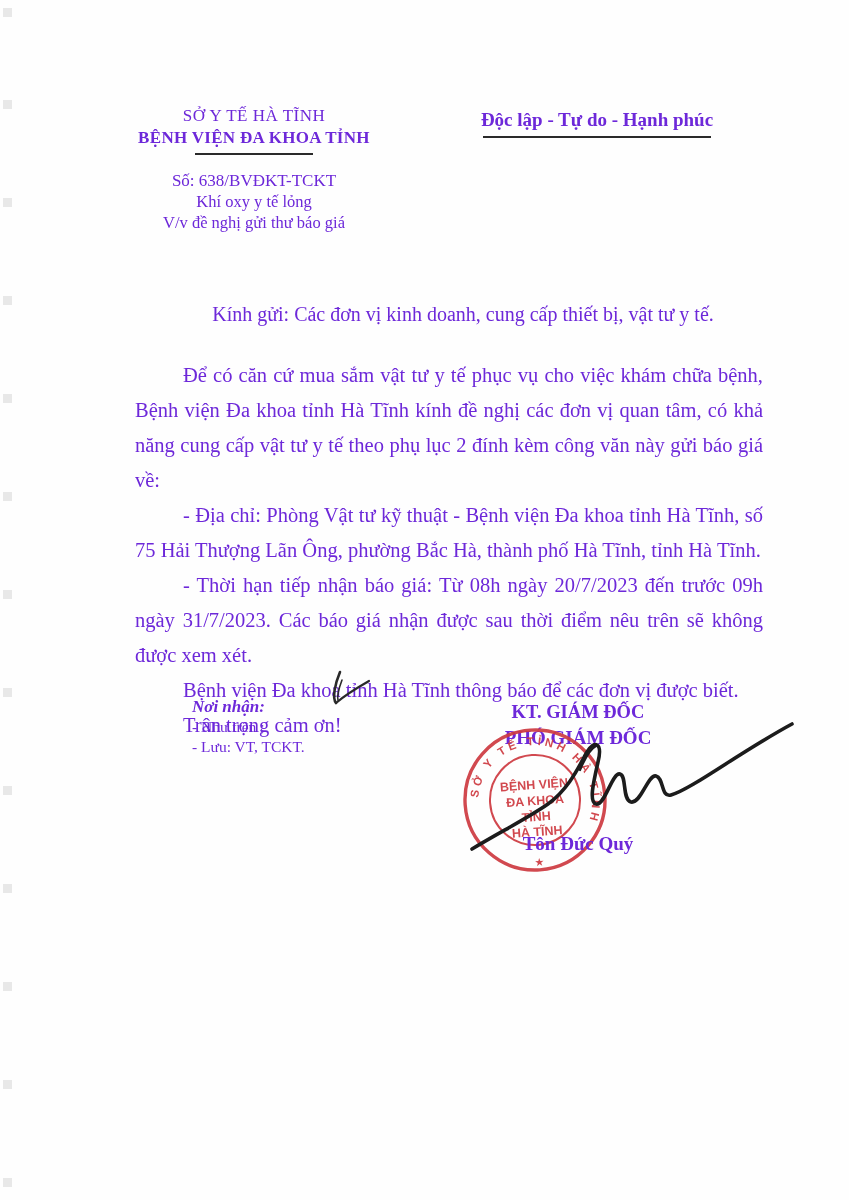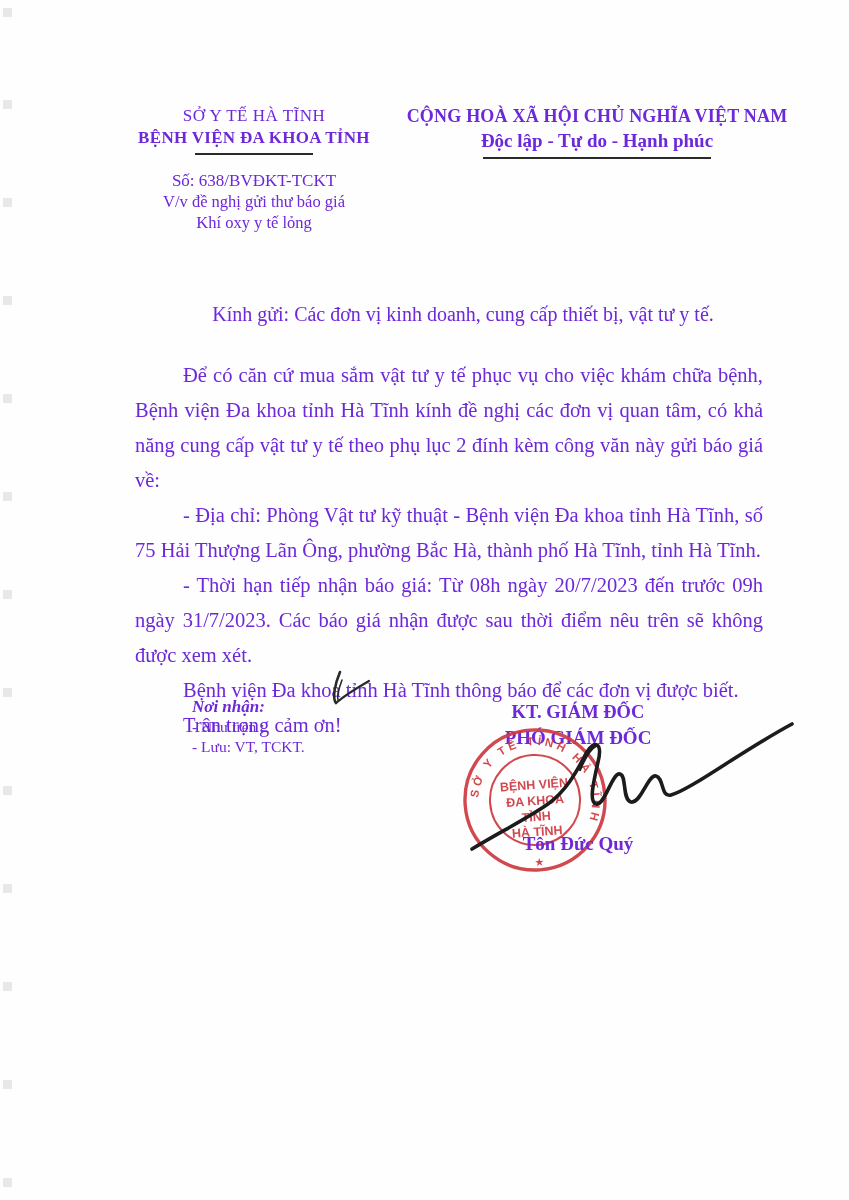--- a/index.html
+++ b/index.html
@@ -82,25 +82,24 @@
     <div class="artifact" style="top:1080px"></div>
     <div class="artifact" style="top:1178px"></div>
   </div>
 
   <div class="header">
     <div class="hdr-left">
       <div class="l1">SỞ Y TẾ HÀ TĨNH</div>
       <div class="l2">BỆNH VIỆN ĐA KHOA TỈNH</div>
       <div class="hdr-rule-left"></div>
       <div class="doc-no">Số: 638/BVĐKT-TCKT</div>
+      <div class="subj">Khí oxy y tế lỏng</div>
       <div class="subj">V/v đề nghị gửi thư báo giá</div>
-      <div class="subj">Khí oxy y tế lỏng</div>
     </div>
     <div class="hdr-right">
-      <div class="l1">CỘNG HOÀ XÃ HỘI CHỦ NGHĨA VIỆT NAM</div>
       <div class="l2">Độc lập - Tự do - Hạnh phúc</div>
       <div class="hdr-rule-right"></div>
     </div>
   </div>
 
   <div class="body-text">
     <p class="salutation">Kính gửi: Các đơn vị kinh doanh, cung cấp thiết bị, vật tư y tế.</p>
     <p class="para">Để có căn cứ mua sắm vật tư y tế phục vụ cho việc khám chữa bệnh, Bệnh viện Đa khoa tỉnh Hà Tĩnh kính đề nghị các đơn vị quan tâm, có khả năng cung cấp vật tư y tế theo phụ lục 2 đính kèm công văn này gửi báo giá về:</p>
     <p class="para">- Địa chỉ: Phòng Vật tư kỹ thuật - Bệnh viện Đa khoa tỉnh Hà Tĩnh, số 75 Hải Thượng Lãn Ông, phường Bắc Hà, thành phố Hà Tĩnh, tỉnh Hà Tĩnh.</p>
     <p class="para">- Thời hạn tiếp nhận báo giá: Từ 08h ngày 20/7/2023 đến trước 09h ngày 31/7/2023. Các báo giá nhận được sau thời điểm nêu trên sẽ không được xem xét.</p>

